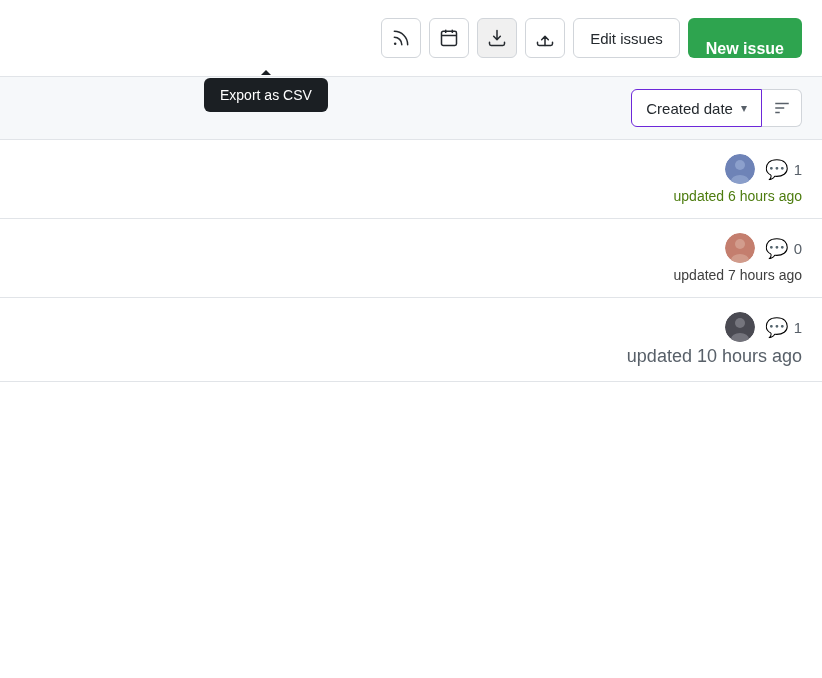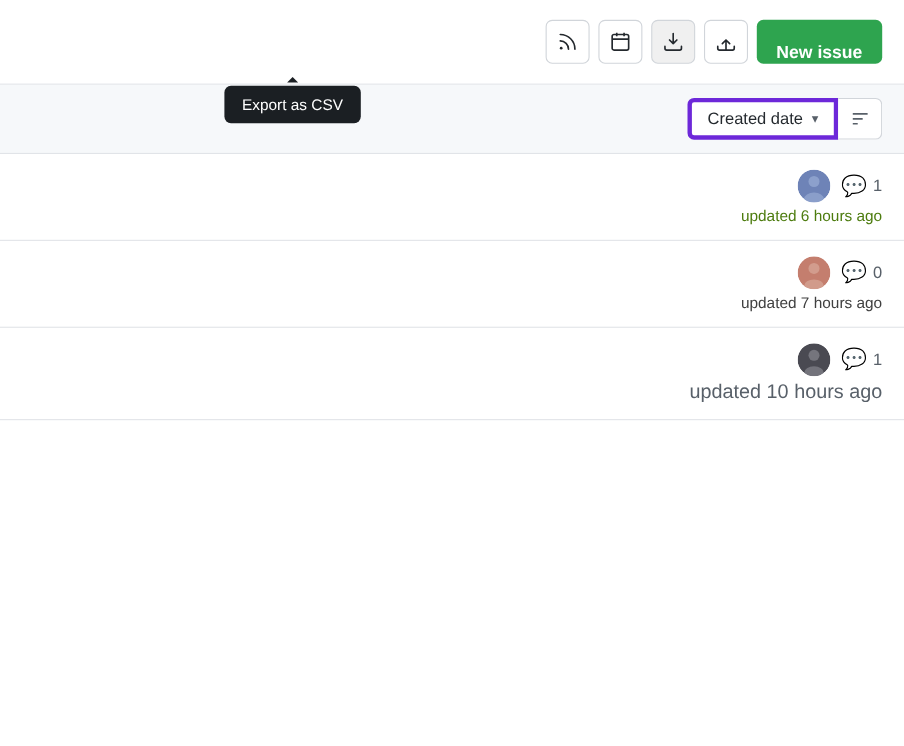--- a/index.html
+++ b/index.html
@@ -105,21 +105,21 @@
       justify-content: flex-end;
       padding: 12px 20px;
       border-bottom: 1px solid #e1e4e8;
       background: #f6f8fa;
       gap: 0;
     }
 
     .sort-dropdown {
       display: flex;
       align-items: center;
-      border: 4px solid #6d28d9;
+      border: 1px solid #6d28d9;
       border-radius: 6px 0 0 6px;
       background: #fff;
       height: 38px;
       padding: 0 14px;
       font-size: 15px;
       color: #24292e;
       cursor: pointer;
       gap: 8px;
     }
 
@@ -195,20 +195,23 @@
     </svg>
   </button>
 
   <button class="icon-btn" title="Import">
     <svg class="svg-icon" viewBox="0 0 24 24">
       <path d="M12 21V10m0 0l-4 4m4-4l4 4" stroke-linecap="round" stroke-linejoin="round"></path>
       <path d="M3 17v2a2 2 0 0 0 2 2h14a2 2 0 0 0 2-2v-2" stroke-linecap="round"></path>
     </svg>
   </button>
 
+  <button class="edit-issues-btn">
+    <span>Edit issues</span>
+  </button>
 
   <button class="new-issue-btn">
     <span>New issue</span>
   </button>
 
   <div class="tooltip">
     <span>Export as CSV</span>
   </div>
 </div>
 

